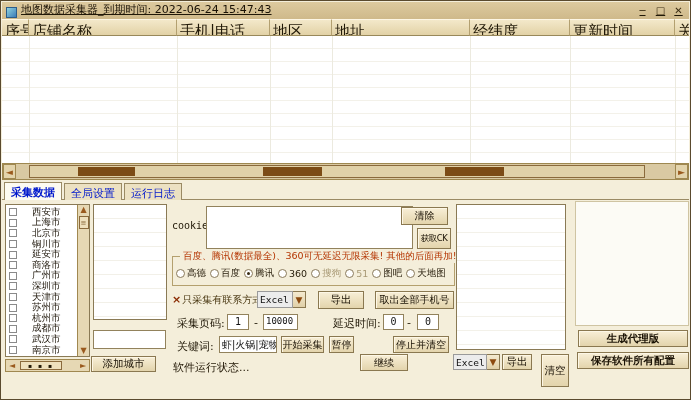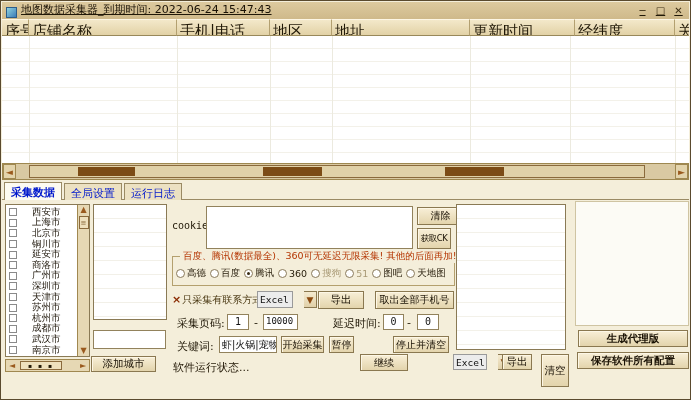--- a/index.html
+++ b/index.html
@@ -41,21 +41,21 @@
     background:#ece1c2;border:1px solid #9a8a64;border-bottom:none;cursor:default;white-space:nowrap;}
   .tab.active{background:#fdfbf1;height:18px;font-weight:bold;}
   .panel{position:absolute;top:198px;left:1px;right:1px;bottom:1px;background:#f4eeda;border-top:1px solid #9a8a64;}
   
   .btn{position:absolute;display:flex;align-items:center;justify-content:center;
     background:linear-gradient(#f8efd7,#e3d4ac);border:1px solid #8a7850;
     box-shadow:inset 1px 1px 0 #fdf7e6;font-size:10.5px;color:#1a1205;white-space:nowrap;overflow:hidden;cursor:default;}
   .inp{position:absolute;background:#fff;border:1px solid #92825c;font-family:"DejaVu Sans Mono",monospace;
     font-size:10px;padding:1px 2px;color:#111;overflow:hidden;white-space:nowrap;}
   .lab{position:absolute;white-space:nowrap;color:#201807;}
-  .selwrap{position:absolute;display:flex;height:17px;gap:11px;}
+  .selwrap{position:absolute;display:flex;height:17px;}
   .selbox{width:36px;background:#ececec;border:1px solid #9a9a9a;font-family:"DejaVu Sans Mono",monospace;
     font-size:9.5px;padding:2px 2px;color:#111;overflow:hidden;}
   .selarrow{width:13px;display:flex;align-items:center;justify-content:center;font-size:9px;color:#8c4a10;
     background:linear-gradient(#f4ead0,#e0d0a8);border:1px solid #8a7850;border-left:none;}
   
   .citybox{position:absolute;left:4px;top:203px;width:85px;height:153px;background:#fff;border:1px solid #8a7a55;}
   .citylist{position:absolute;left:1px;top:2px;bottom:1px;right:13px;overflow:hidden;}
   .city{display:flex;align-items:center;height:10.6px;gap:15px;padding-left:2px;font-size:9.5px;color:#1c1408;}
   .cb{flex:0 0 auto;width:8px;height:8px;background:#fff;border:1px solid #8a8a8a;}
   .vscroll{position:absolute;top:0;right:0;bottom:0;width:12px;background:#e6d8b4;border-left:1px solid #a08850;
@@ -107,22 +107,22 @@
       <span class="wbtn">✕</span>
     </span>
   </div>
 
   <div class="thead">
       <div class="th" style="width: 27px;">序号</div>
       <div class="th" style="width: 148px;">店铺名称</div>
       <div class="th" style="width: 93px;">手机|电话</div>
       <div class="th" style="width: 62px;">地区</div>
       <div class="th" style="width: 138px;">地址</div>
+      <div class="th" style="width: 100px;">经纬度</div>
       <div class="th" style="width: 105px;">更新时间</div>
-      <div class="th" style="width: 100px;">经纬度</div>
       <div class="th" style="width: 18px;">关键词</div>
     </div>
   <div class="tbody">
       <div class="colline" style="left: 27px;"></div>
       <div class="colline" style="left: 175px;"></div>
       <div class="colline" style="left: 268px;"></div>
       <div class="colline" style="left: 330px;"></div>
       <div class="colline" style="left: 468px;"></div>
       <div class="colline" style="left: 568px;"></div>
       <div class="colline" style="left: 673px;"></div>
@@ -222,21 +222,21 @@
     <span class="chspacer"></span>
     <span class="charrow">►</span>
   </div>
 
   <div class="listbox2"></div>
   <div class="inp inputsmall"></div>
   <div class="btn" style="left:90px;top:355px;width:65px;height:16px;">添加城市</div>
 
   <div class="lab cookielab">cookie:</div>
   <div class="inp cookiebox"></div>
-  <div class="btn" style="left:416px;top:206px;width:47px;height:18px;font-size:10px;">清除</div>
+  <div class="btn" style="left:400px;top:206px;width:47px;height:18px;font-size:10px;">清除</div>
   <div class="btn" style="left:416px;top:227px;width:34px;height:21px;font-size:8.5px;letter-spacing:-0.5px;">获取CK</div>
 
   <div class="groupbox">
     <div class="legend">百度、腾讯(数据最全)、360可无延迟无限采集! 其他的后面再加!</div>
     <div class="radios">
         <span class="opt">
           <span class="radio"></span>
           <span>高德</span>
         </span>
         <span class="opt">

